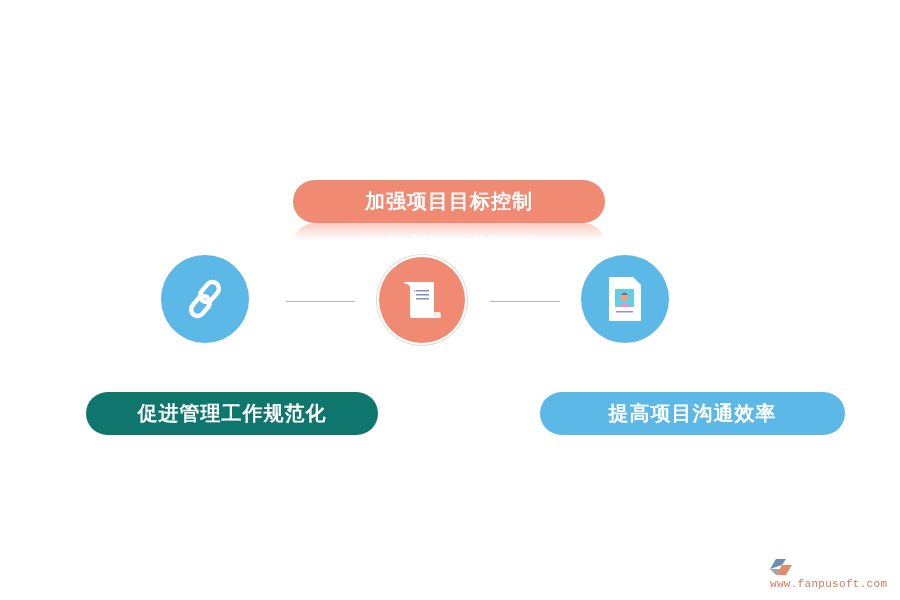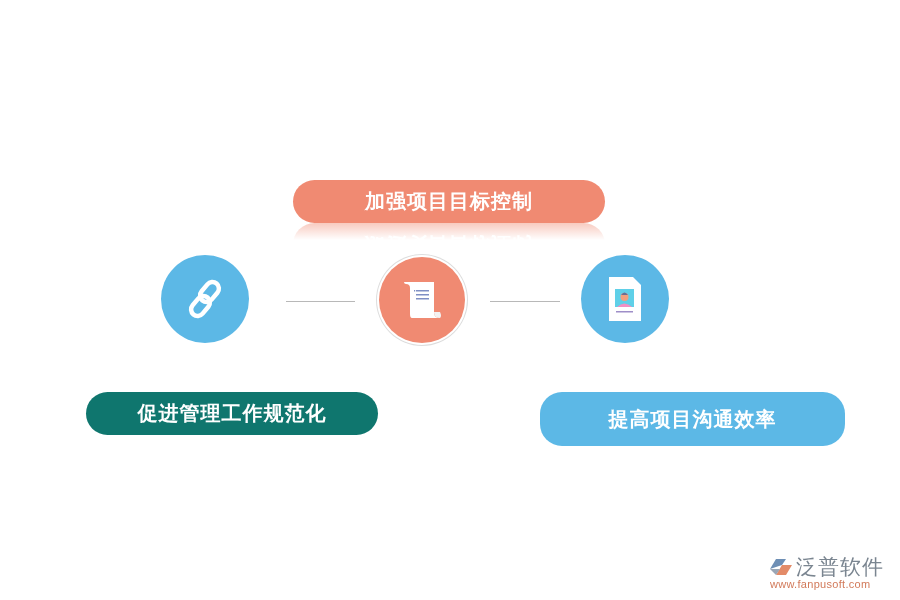--- a/index.html
+++ b/index.html
@@ -31,21 +31,21 @@
     }
     .reflection::after {
       content: ""; position: absolute; left: 0; top: 0; right: 0; bottom: 0;
       background: linear-gradient(to bottom, rgba(255,255,255,0.55), #ffffff 85%);
     }
     .pill-left {
       left: 86px; top: 392px; width: 292px; height: 43px;
       background: #0f766e;
     }
     .pill-right {
-      left: 540px; top: 392px; width: 305px; height: 54px;
+      left: 540px; top: 392px; width: 305px; height: 43px;
       background: #5cb8e6;
     }
     .circle {
       position: absolute; border-radius: 50%;
       display: flex; align-items: center; justify-content: center;
     }
     .c-left { left: 161px; top: 255px; width: 88px; height: 88px; background: #5cb8e6; }
     .c-mid { left: 379px; top: 257px; width: 86px; height: 86px; background: #f08a72;
       box-shadow: 0 0 0 2px #ffffff, 0 0 0 3px #dddddd; }
     .c-right { left: 581px; top: 255px; width: 88px; height: 88px; background: #5cb8e6; }
@@ -56,21 +56,21 @@
     .line-2 { left: 490px; top: 301px; width: 70px; }
     .logo {
       position: absolute; left: 768px; top: 553px; width: 125px; height: 40px;
     }
     .logo-text {
       position: absolute; left: 28px; top: 0; font-size: 21px; color: #7a8590;
       font-family: "DejaVu Sans", sans-serif; letter-spacing: 1px;
     }
     .logo-url {
       position: absolute; left: 2px; top: 25px; font-size: 11px; color: #d27a5a;
-      font-family: Liberation Sans, sans-serif; letter-spacing: 0.3px;
+      font-family: Liberation Mono, monospace; letter-spacing: 0.3px;
     }
     .logo-mark { position: absolute; left: 0; top: 2px; width: 26px; height: 22px; }
   </style>
 </head>
 <body>
 
 <div class="pill pill-top">
   <span>加强项目目标控制</span>
 </div>
 <div class="reflection">
@@ -119,15 +119,14 @@
 <div class="pill pill-right">
   <span>提高项目沟通效率</span>
 </div>
 
 <div class="logo">
   <svg class="logo-mark" viewBox="0 0 26 22">
     <path d="M2 14 L8 4 L18 4 L14 10 Z" fill="#6e8fb5"></path>
     <path d="M14 10 L24 10 L18 20 L8 20 Z" fill="#e38b68"></path>
     <path d="M2 14 L8 20 L12 14 Z" fill="#9aa6b5"></path>
   </svg>
-  <span class="logo-text">泛普软件</span>
   <span class="logo-url">www.fanpusoft.com</span>
 </div>
 
 </body></html>

